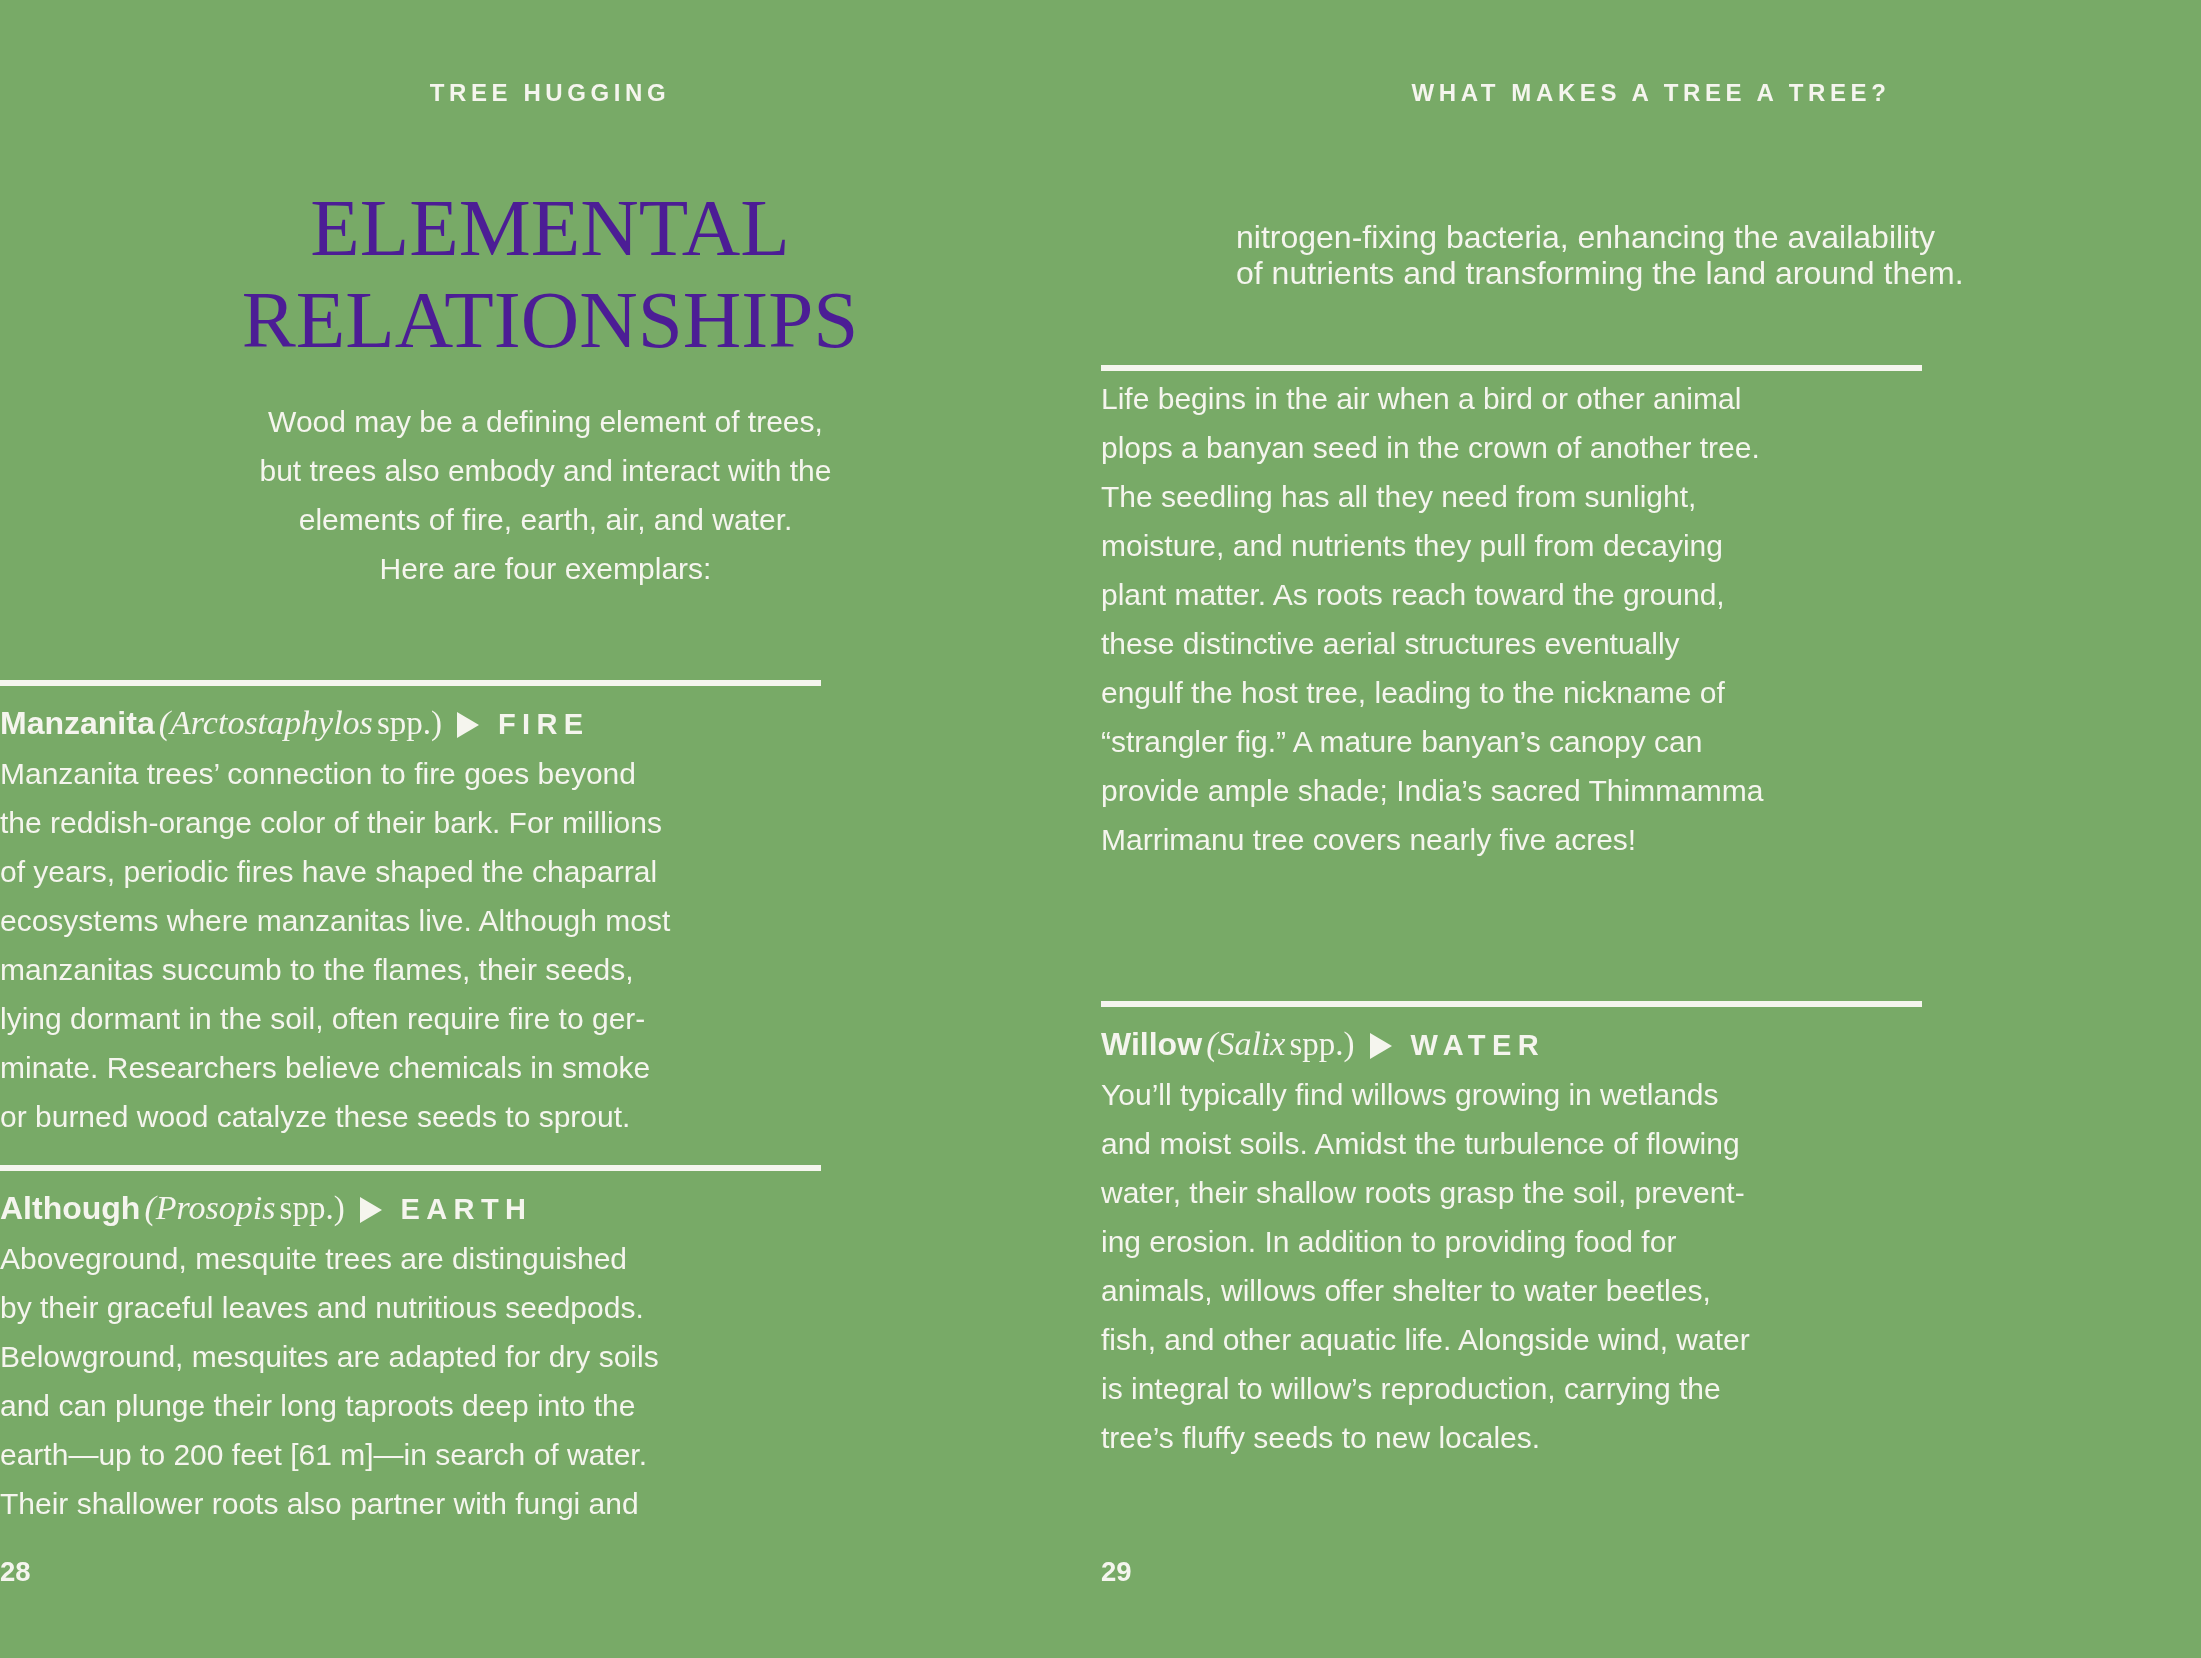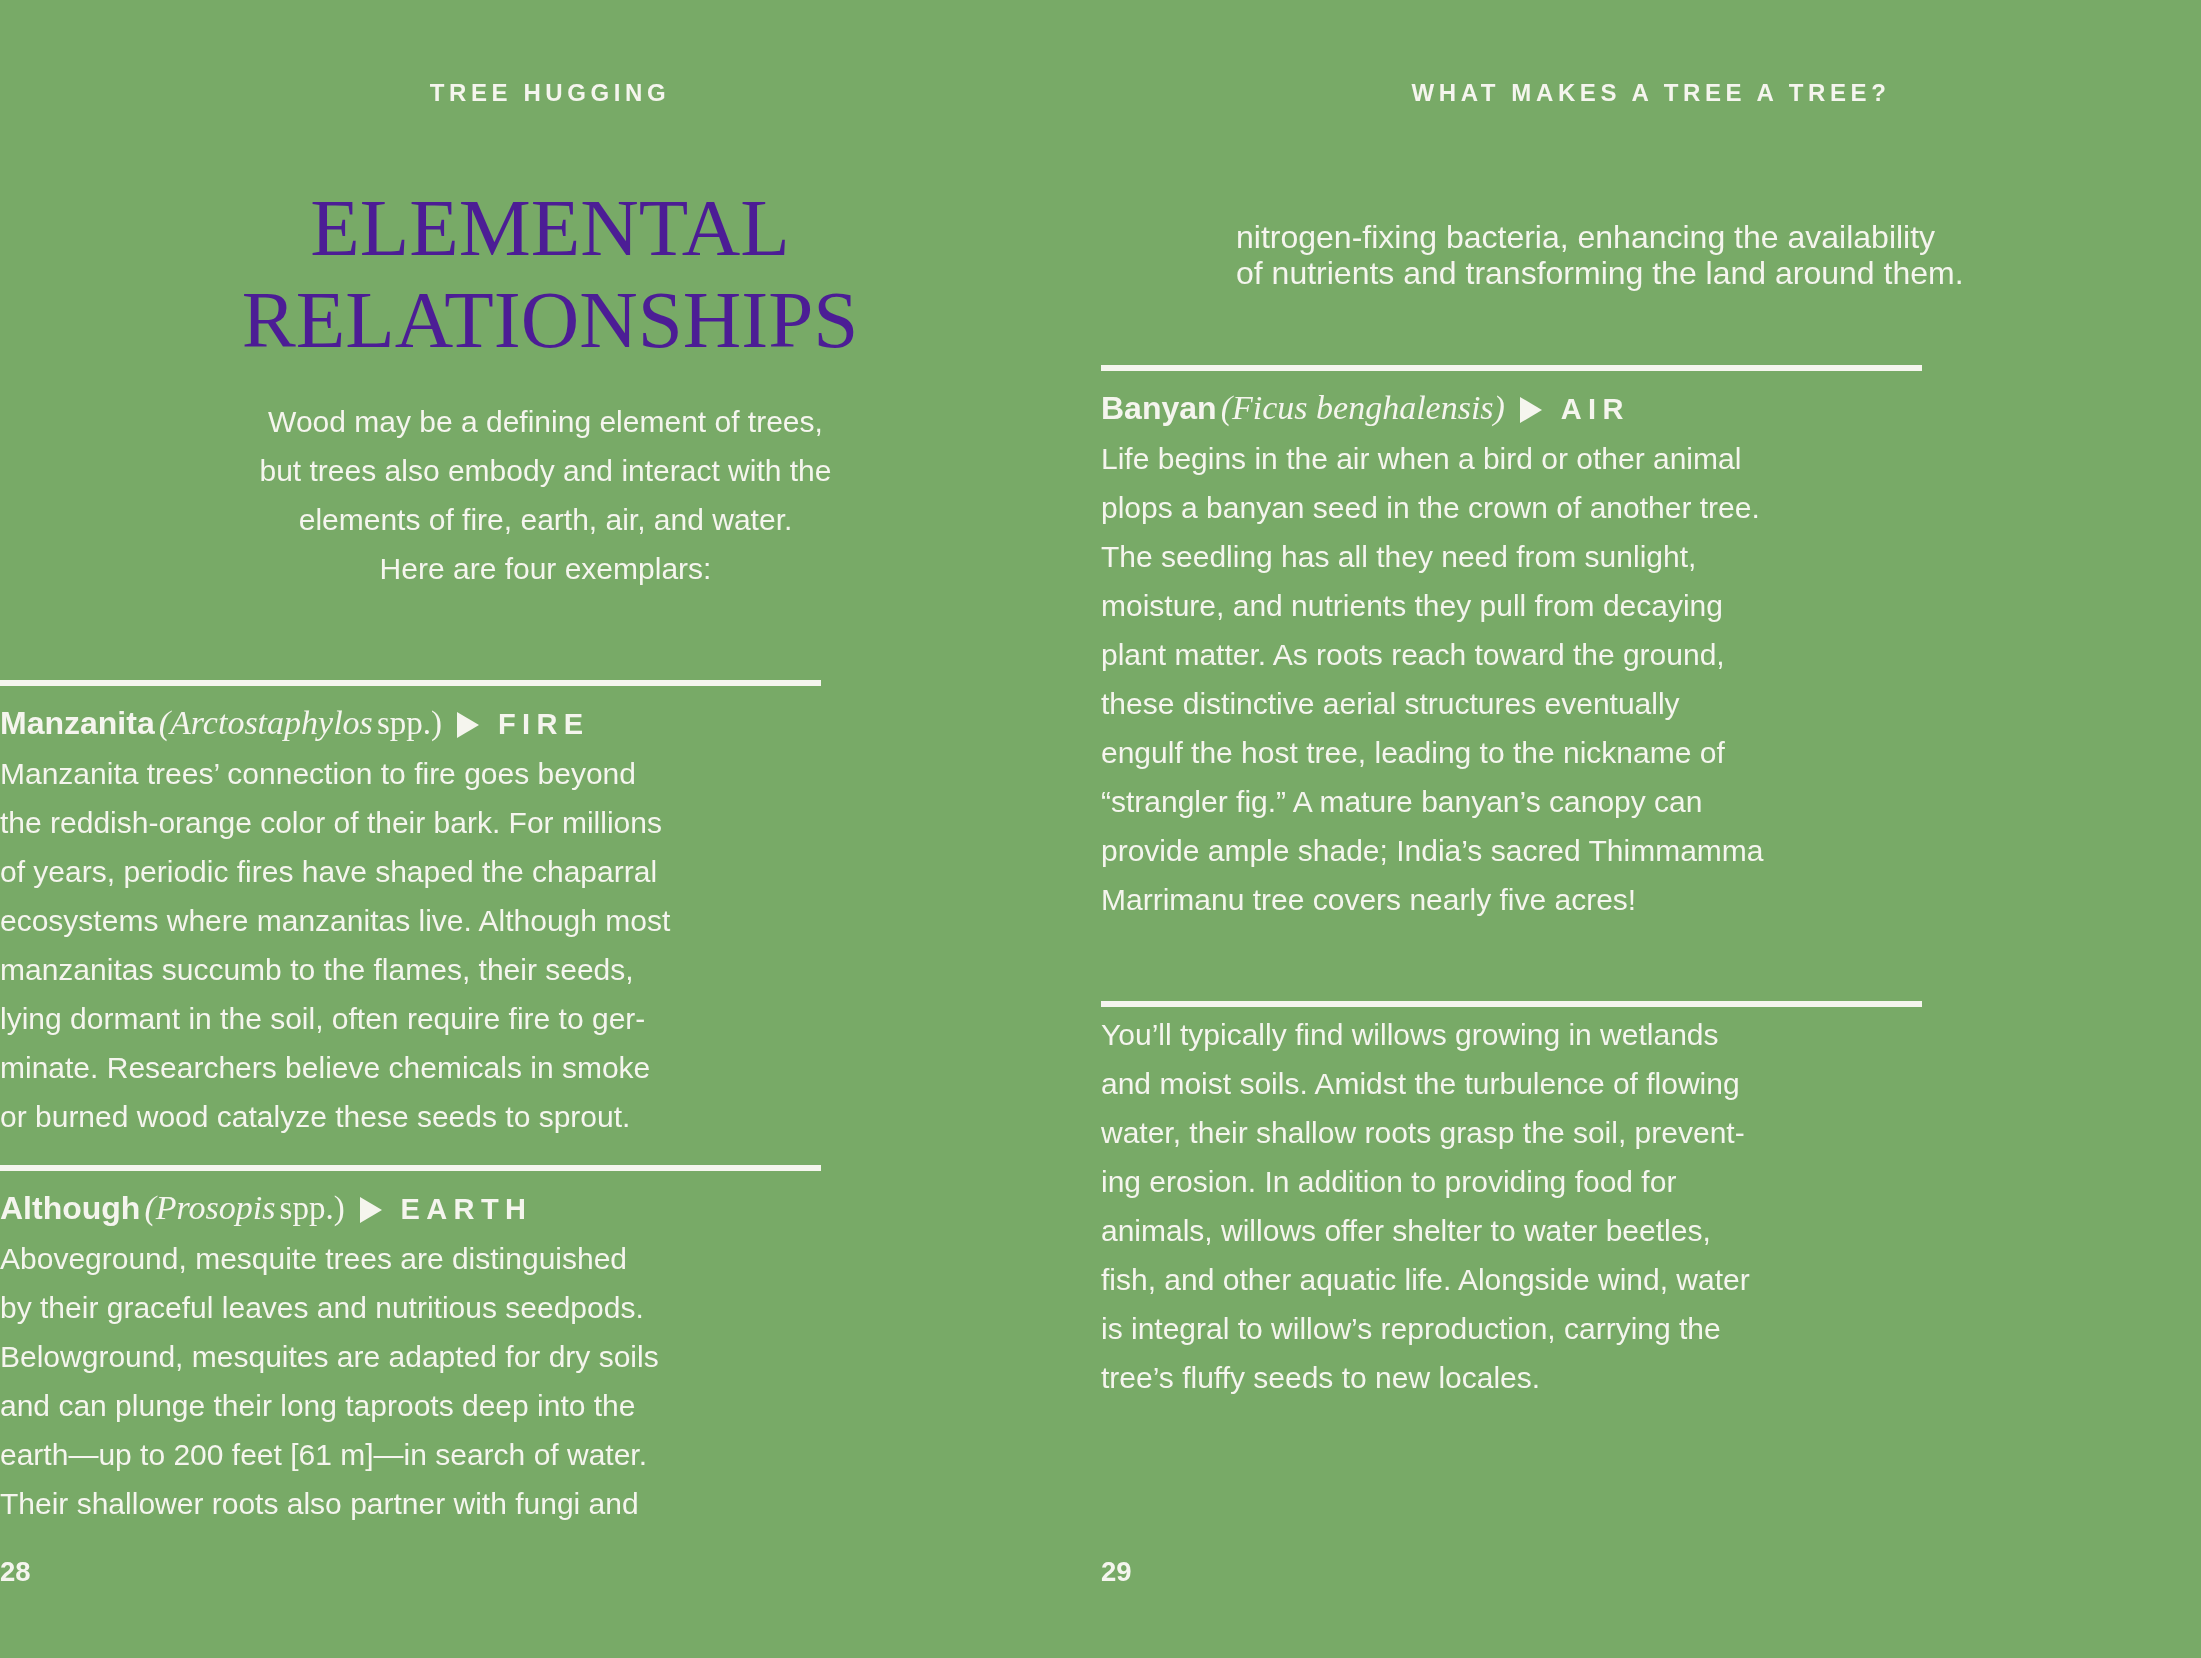--- a/index.html
+++ b/index.html
@@ -152,41 +152,41 @@
   <div class="page right">
     <div class="running-head">WHAT MAKES A TREE A TREE?</div>
 
     <div class="column" style="top: 219px;">
       <div class="continuation">nitrogen-fixing bacteria, enhancing the availability
 of nutrients and transforming the land around them.</div>
     </div>
 
     <div class="column section" style="top: 365px;">
       <div class="rule"></div>
-      <div class="sec-heading">
-        <span class="sec-name">Banyan</span>
-        <span class="sec-species-italic">(Ficus benghalensis)</span>
-        <span class="sec-species-roman"></span>
-        <span class="arrow"></span>
-        <span class="sec-element">AIR</span>
-      </div>
       <div class="sec-body">Life begins in the air when a bird or other animal
 plops a banyan seed in the crown of another tree.
 The seedling has all they need from sunlight,
 moisture, and nutrients they pull from decaying
 plant matter. As roots reach toward the ground,
 these distinctive aerial structures eventually
 engulf the host tree, leading to the nickname of
 “strangler fig.” A mature banyan’s canopy can
 provide ample shade; India’s sacred Thimmamma
 Marrimanu tree covers nearly five acres!</div>
     </div>
 
     <div class="column section" style="top: 1001px;">
       <div class="rule"></div>
+      <div class="sec-heading">
+        <span class="sec-name">Willow</span>
+        <span class="sec-species-italic">(Salix</span>
+        <span class="sec-species-roman">spp.)</span>
+        <span class="arrow"></span>
+        <span class="sec-element">WATER</span>
+      </div>
       <div class="sec-body">You’ll typically find willows growing in wetlands
 and moist soils. Amidst the turbulence of flowing
 water, their shallow roots grasp the soil, prevent-
 ing erosion. In addition to providing food for
 animals, willows offer shelter to water beetles,
 fish, and other aquatic life. Alongside wind, water
 is integral to willow’s reproduction, carrying the
 tree’s fluffy seeds to new locales.</div>
     </div>
 

